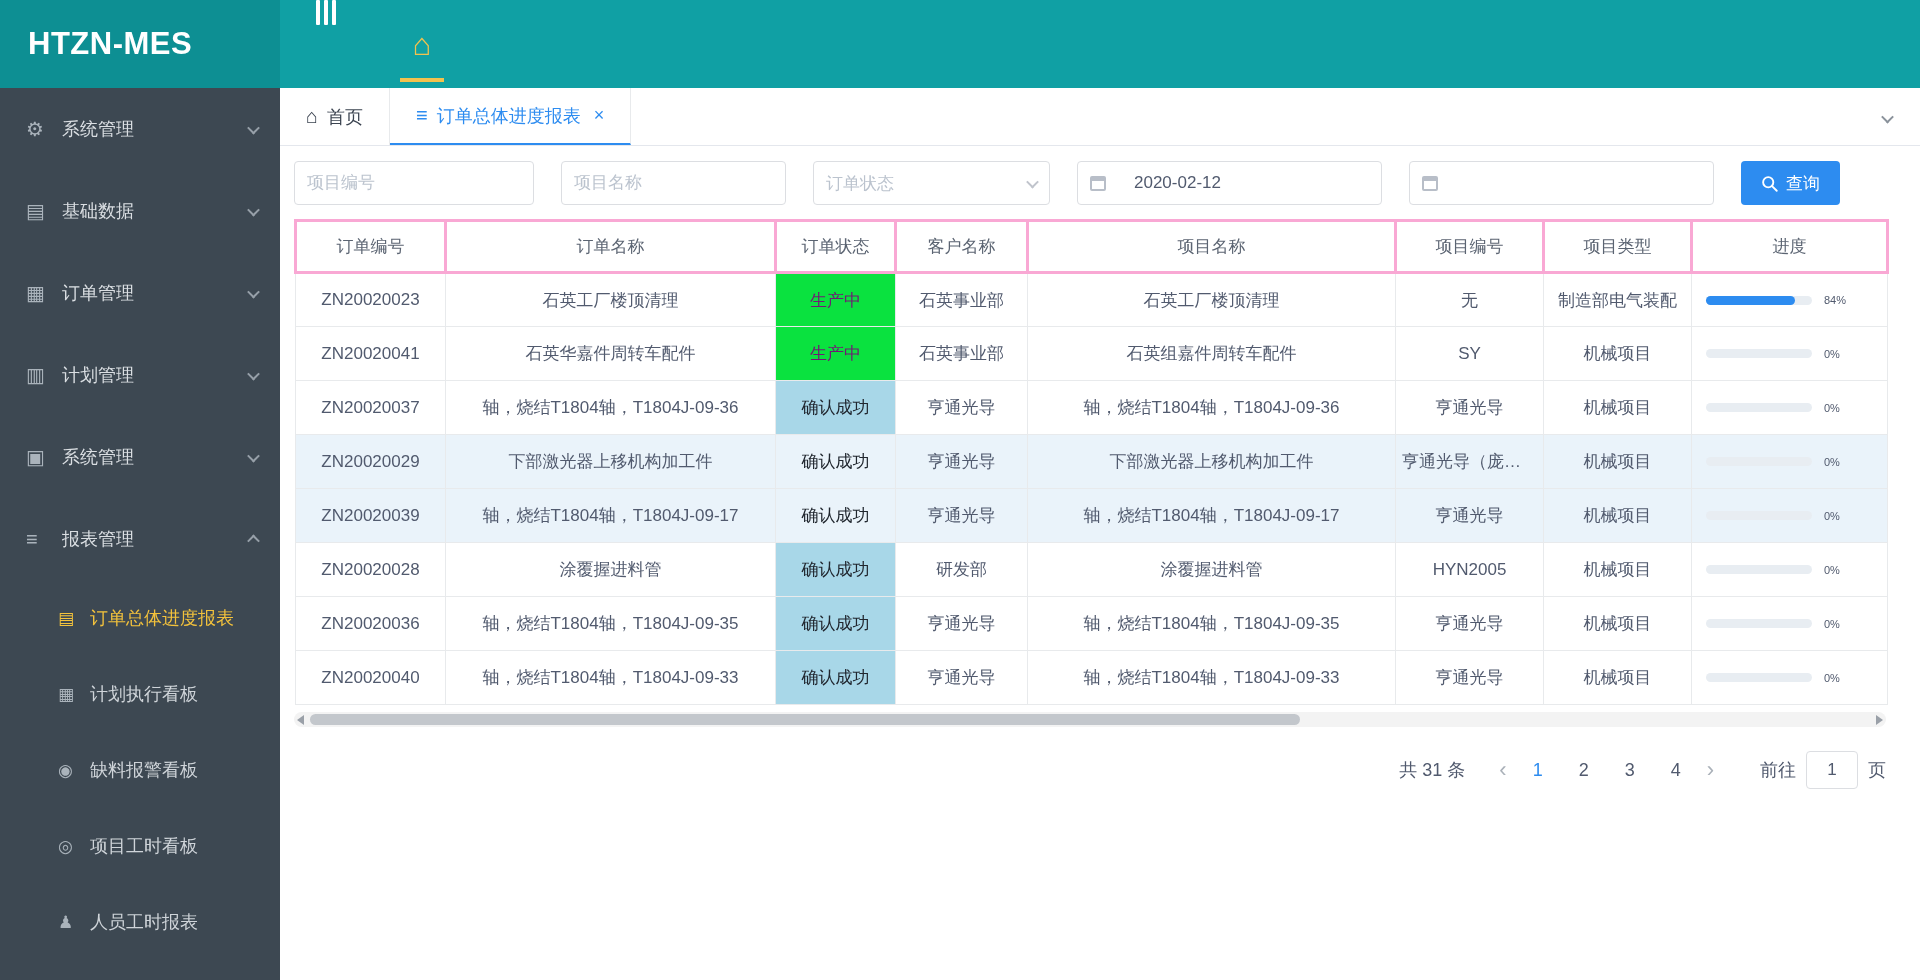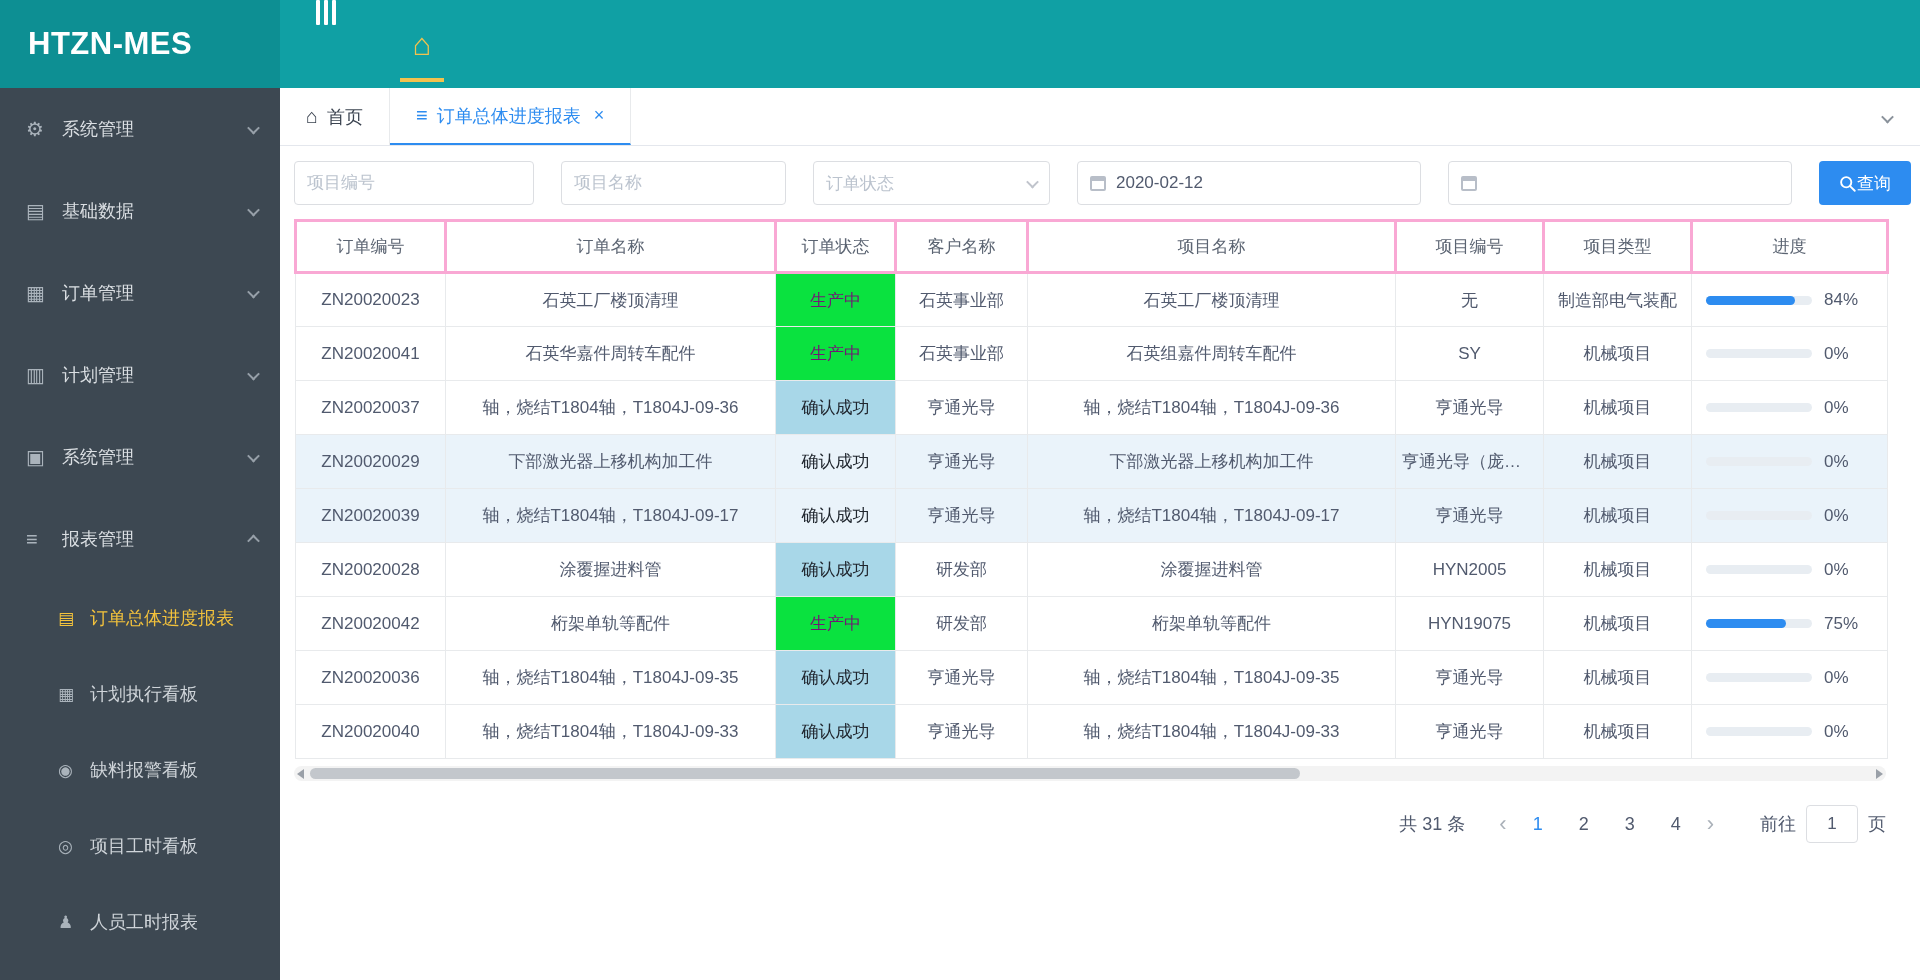--- a/index.html
+++ b/index.html
@@ -47,36 +47,36 @@
   .filters { display:flex; align-items:center; padding:15px 0 14px 14px; }
   .f-box { height:44px; border:1px solid #dcdee2; border-radius:4px; background:#fff; display:flex; align-items:center; padding:0 12px; font-size:17px; color:#515a6e; }
   .f-box + .f-box, .filters .btn { margin-left:27px; }
   input.f-text { border:none; outline:none; width:100%; height:100%; font-size:17px; color:#515a6e; font-family:inherit; background:transparent; }
   input.f-text::placeholder { color:#bbc3ce; }
   .f-select { width:237px; justify-content:space-between; cursor:pointer; }
   .f-select .ph { color:#bbc3ce; }
   .f-select .chev { border-color:#c0c4cc; }
   .f-input1 { width:240px; }
   .f-input2 { width:225px; }
-  .f-date { width:344px; gap:10px;align-items:center; }
+  .f-date { width:305px; gap:28px;align-items:center; }
   .cal-icon { width:16px; height:15px; border:2px solid #b8bec8; border-top:5px solid #b8bec8; border-radius:2px; flex:none; }
-  .btn { height:44px; padding:0 20px; background:#2d8cf0; color:#fff; border:none; border-radius:4px; font-size:17px; display:flex; align-items:center; gap:1px; cursor:pointer; font-family:inherit; }
+  .btn { height:44px; padding:0 20px; background:#2d8cf0; color:#fff; border:none; border-radius:4px; font-size:17px; display:flex; align-items:center; gap:8px; cursor:pointer; font-family:inherit; }
 
   
   .table-wrap { margin:0 34px 0 14px; width:1592px; }
   table { border-collapse:collapse; table-layout:fixed; width:1592px; font-size:17px; color:#515a6e; }
   th { height:52px; font-weight:normal; color:#5b6472; border:3px solid #f9a8d4; background:#fff; text-align:center; }
   td { height:54px; text-align:center; border:1px solid #e8eaec; padding:0 6px; overflow:hidden; white-space:nowrap; text-overflow:ellipsis; background:#fff; }
   tr.hl td { background:#eaf3fa; }
   td.status-green { background:#0ae23f; color:#701a75; }
   td.status-blue { background:#a8d7e8; color:#20262e; }
   .progress-cell { display:flex; align-items:center; gap:12px; padding-left:8px; }
   .pbar { width:106px; height:9px; border-radius:5px; background:#e8edf2; position:relative; flex:none; }
   .pfill { position:absolute; left:0; top:0; bottom:0; border-radius:5px; background:#2d8cf0; }
-  .pct { font-size:17px; color:#515a6e; }
+  .pct { font-size:11px; color:#515a6e; }
 
   
   .hscroll { margin:7px 34px 0 14px; height:15px; background:#f3f3f3; border-radius:8px; position:relative; }
   .hthumb { position:absolute; left:16px; top:2px; height:11px; width:990px; background:#c3c7cc; border-radius:6px; cursor:pointer; }
   .harrow { position:absolute; top:3px; width:0; height:0; border-top:5px solid transparent; border-bottom:5px solid transparent; }
   .harrow.left { left:3px; border-right:7px solid #9aa0a8; }
   .harrow.right { right:3px; border-left:7px solid #9aa0a8; }
 
   
   .pager { display:flex; align-items:center; justify-content:flex-end; gap:16px; margin:24px 34px 0 0; font-size:18px; color:#515a6e; }
@@ -327,37 +327,20 @@
             <td>
               <div class="progress-cell">
                 <div class="pbar">
                   <div class="pfill" style="width:0%"></div>
                 </div>
                 <span class="pct">0%</span>
               </div>
             </td>
           </tr>
           <tr>
-            <td>ZN20020042</td>
-            <td>桁架单轨等配件</td>
-            <td class="status-green">生产中</td>
-            <td>研发部</td>
-            <td>桁架单轨等配件</td>
-            <td>HYN19075</td>
-            <td>机械项目</td>
-            <td>
-              <div class="progress-cell">
-                <div class="pbar">
-                  <div class="pfill" style="width:75%"></div>
-                </div>
-                <span class="pct">75%</span>
-              </div>
-            </td>
-          </tr>
-          <tr>
             <td>ZN20020036</td>
             <td>轴，烧结T1804轴，T1804J-09-35</td>
             <td class="status-blue">确认成功</td>
             <td>亨通光导</td>
             <td>轴，烧结T1804轴，T1804J-09-35</td>
             <td>亨通光导</td>
             <td>机械项目</td>
             <td>
               <div class="progress-cell">
                 <div class="pbar">

